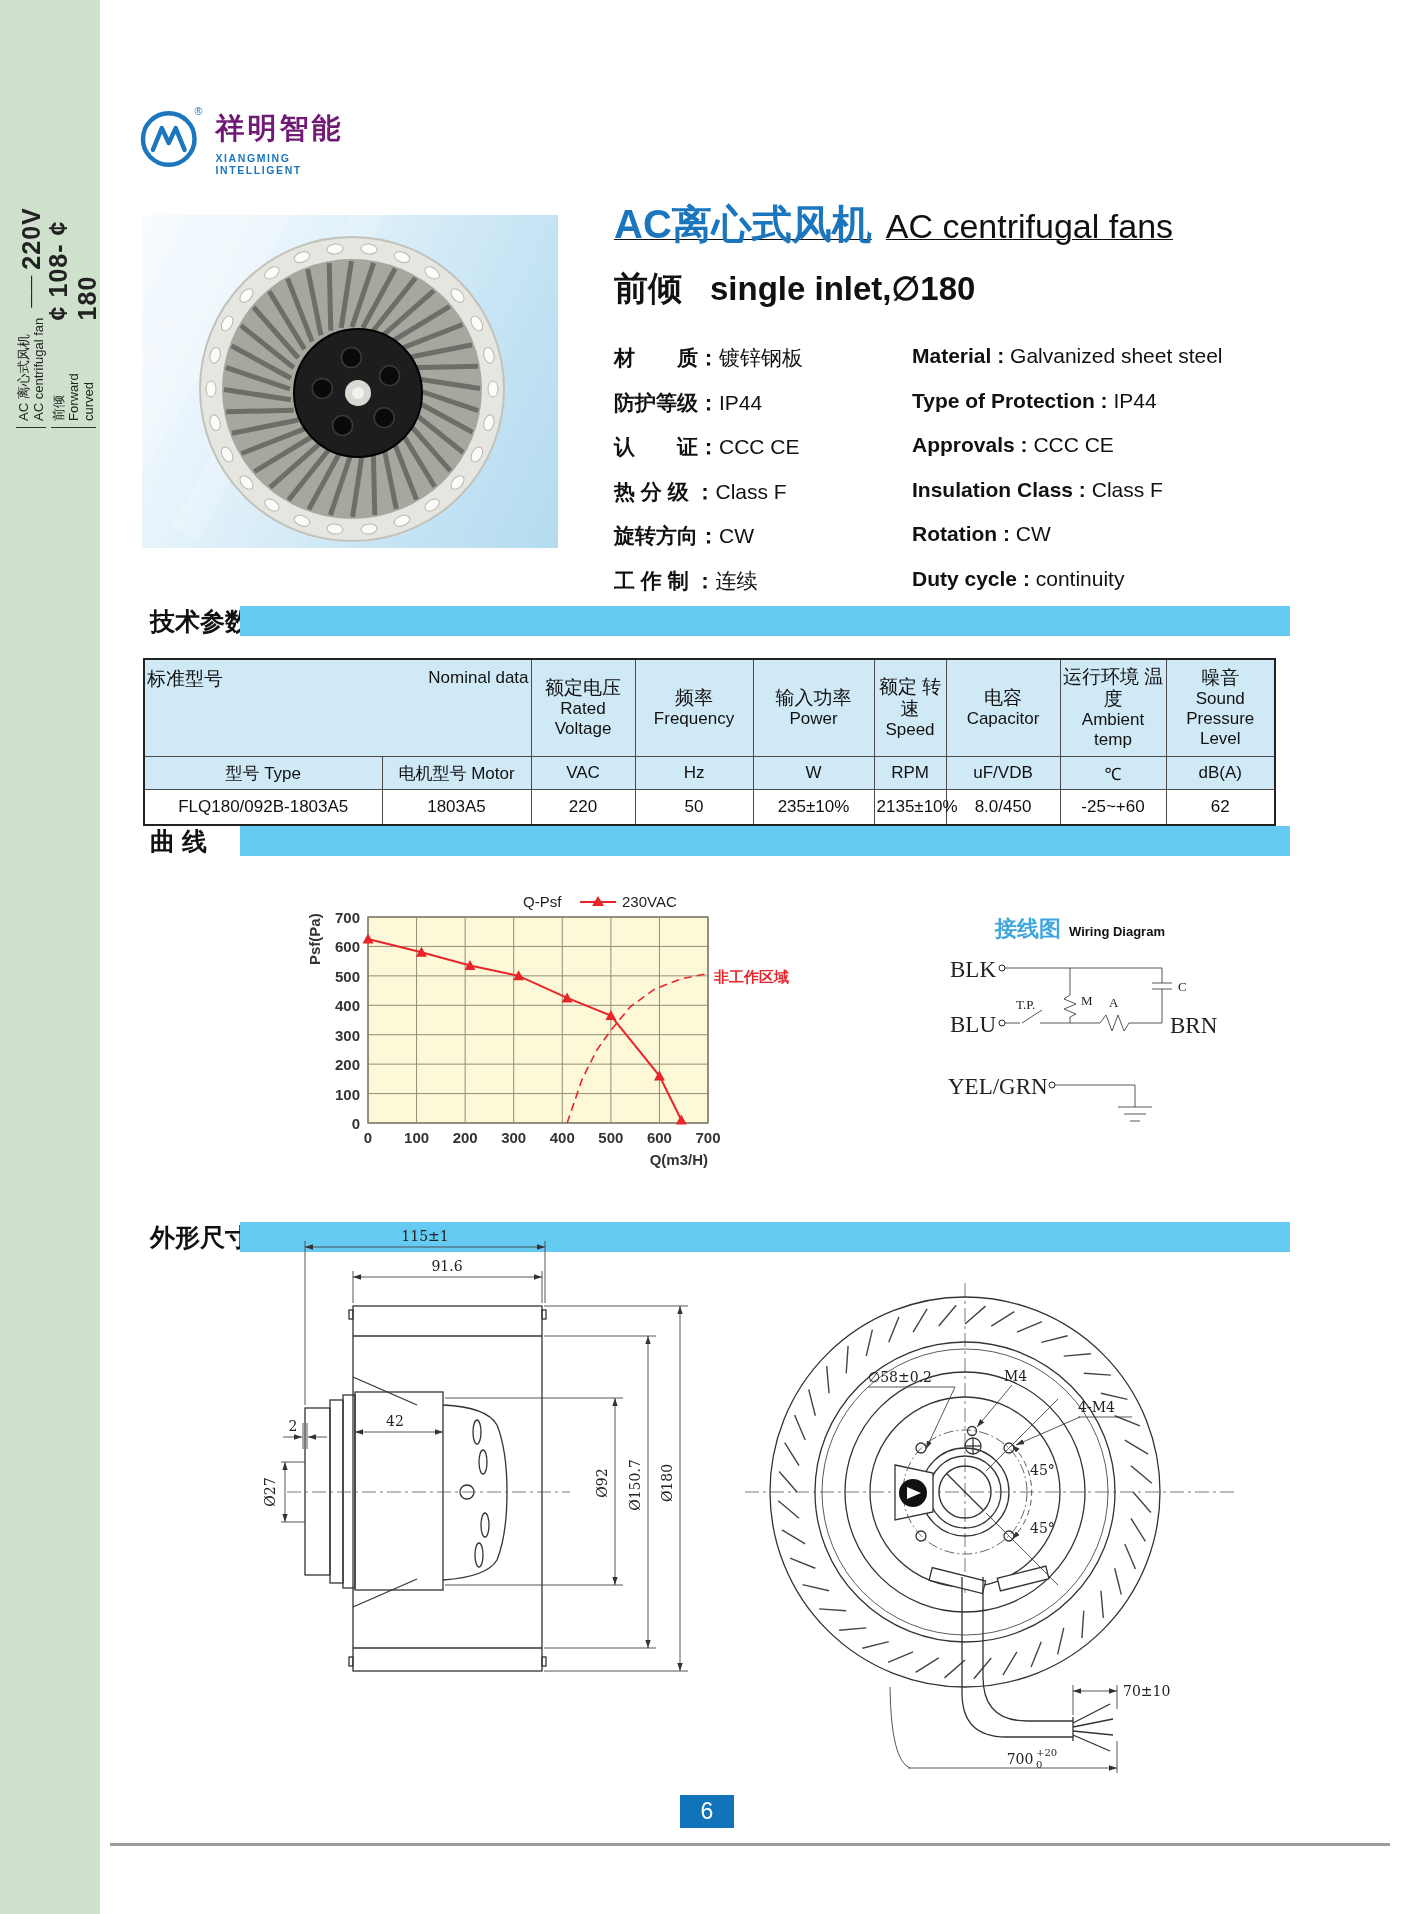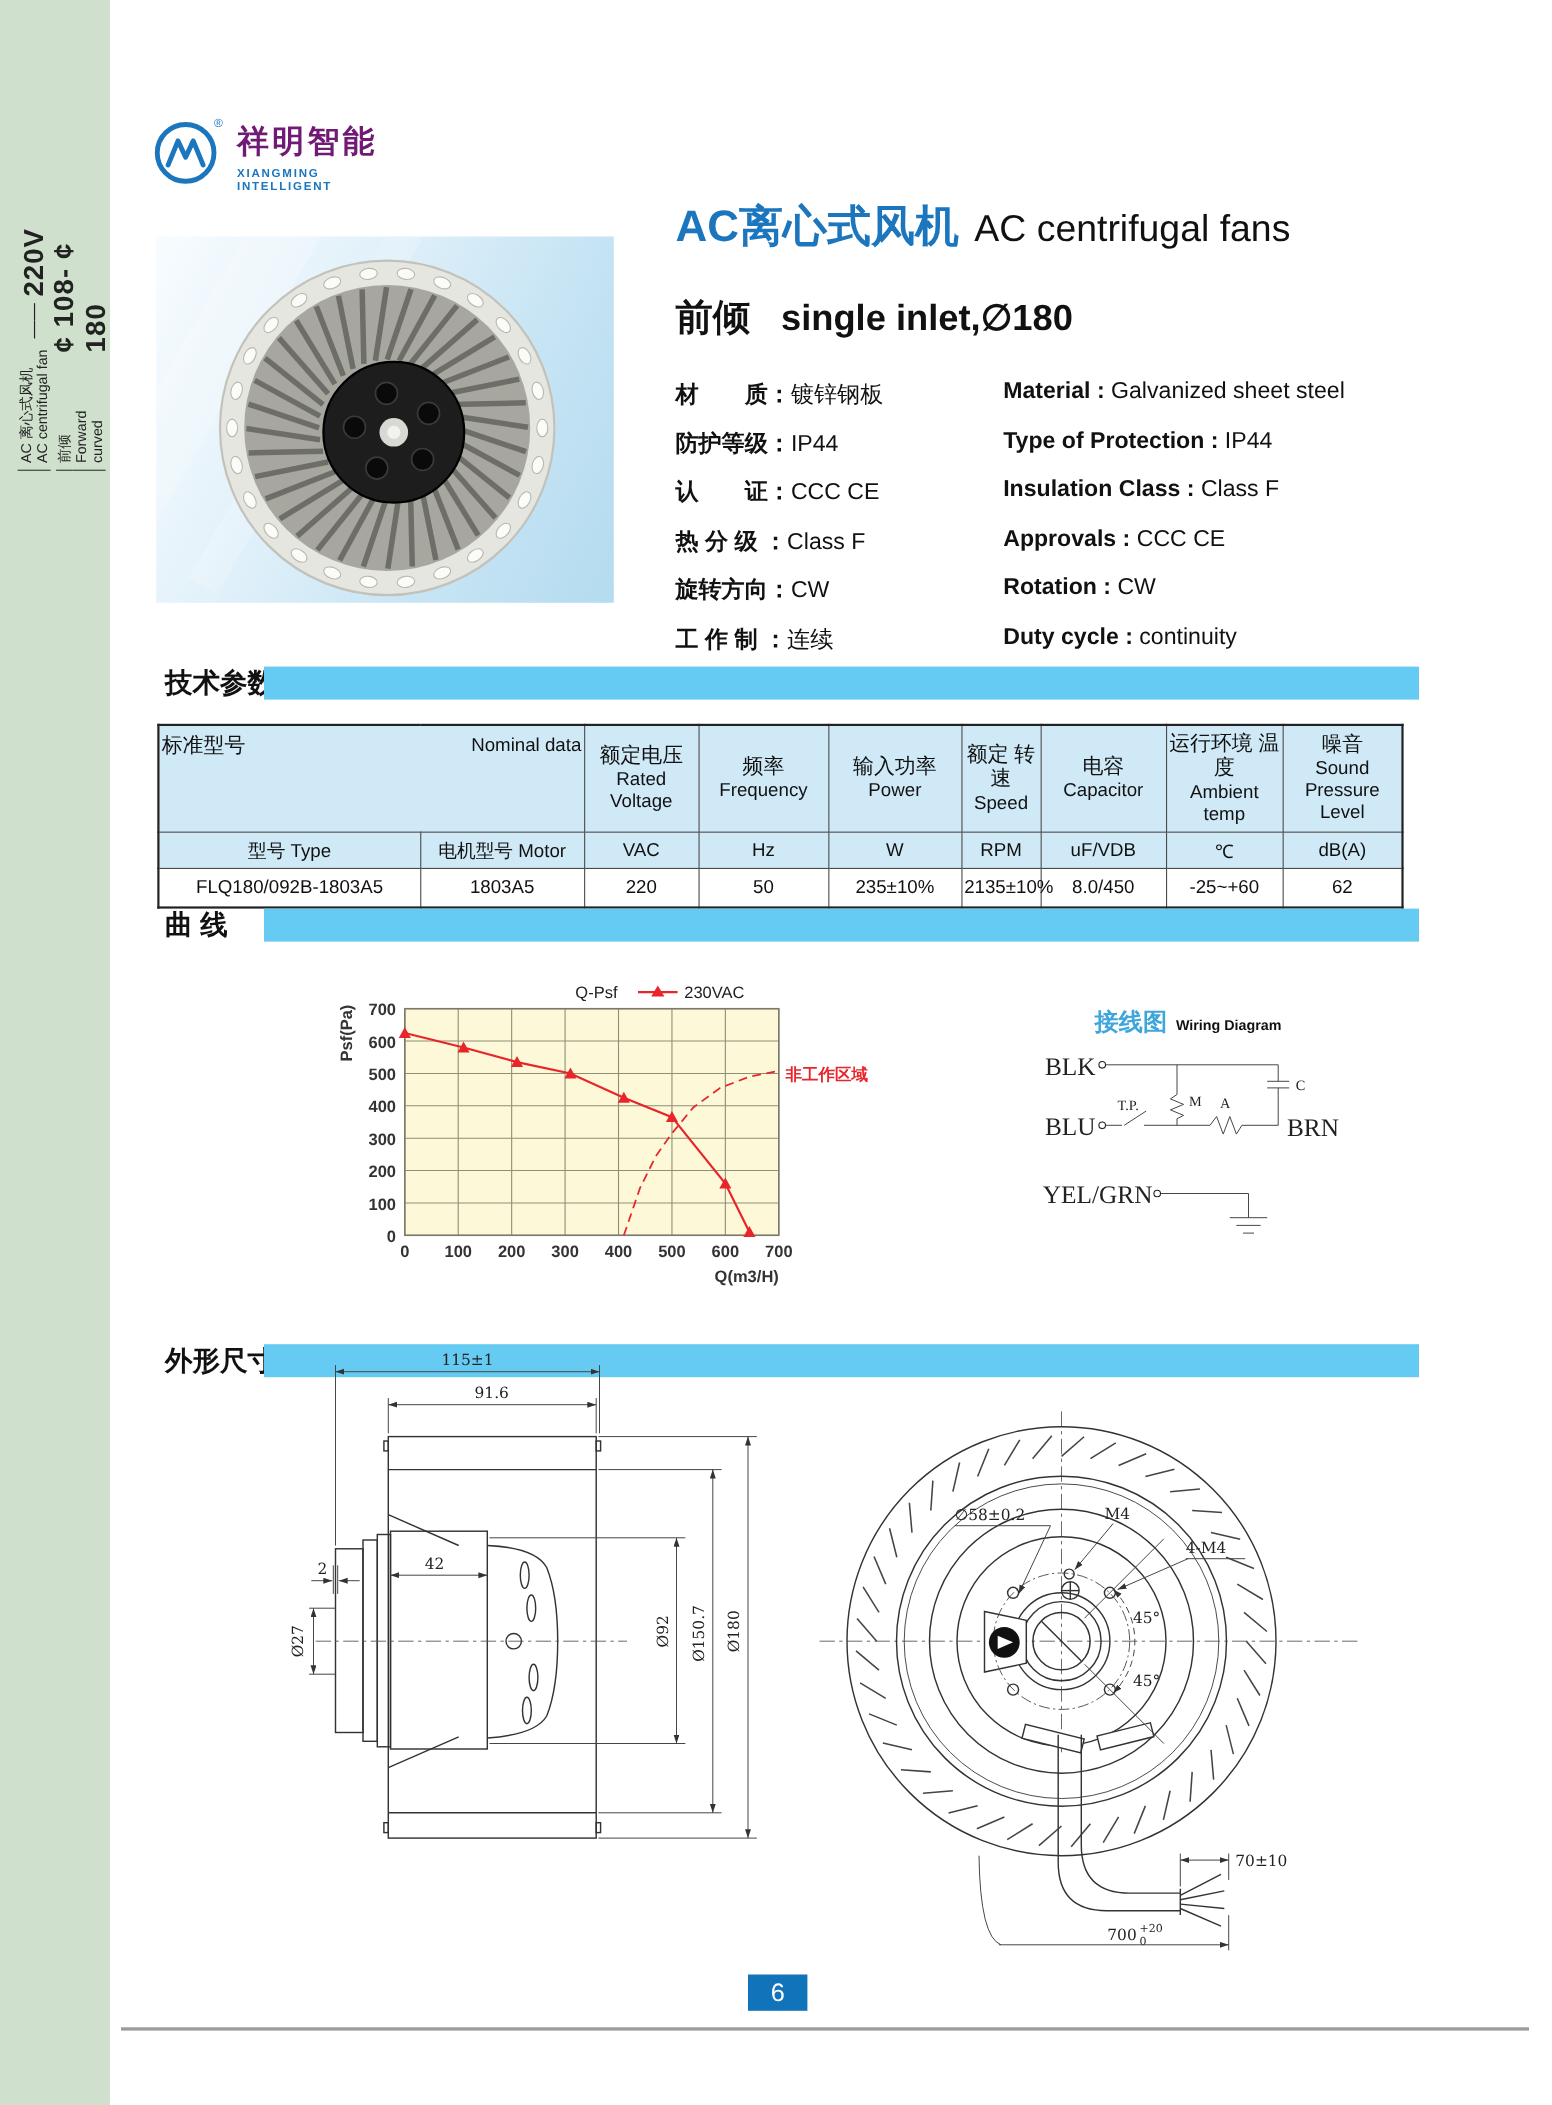--- a/index.html
+++ b/index.html
@@ -16,21 +16,21 @@
   .side-dash{font-size:16px;margin:0 6px 0 10px;color:#222;}
   
   #logo{left:140px;top:103px;width:240px;height:72px;display:flex;align-items:flex-start;}
   #logo-text{margin-left:12px;padding-top:6px;}
   #logo-zh{font-size:29px;font-weight:bold;letter-spacing:3px;}
   #logo-en{font-size:10.5px;font-weight:bold;letter-spacing:1.6px;margin-top:3px;}
   
   #product-image{left:142px;top:215px;width:416px;height:333px;
      background:linear-gradient(115deg,#f8fcff 0%,#e2f1fa 35%,#c6e4f4 70%,#b4dbef 100%);}
   
-  #title-row{left:614px;top:178px;white-space:nowrap;}
+  #title-row{left:614px;top:197px;white-space:nowrap;text-decoration:underline;}
   #title-zh{font-size:40px;font-weight:bold;}
   #title-en{font-size:34px;font-weight:500;color:#111;margin-left:14px;}
   #subtitle-row{left:614px;top:266px;white-space:nowrap;}
   #subtitle-zh{font-size:34px;font-weight:bold;}
   #subtitle-en{font-size:33px;font-weight:600;margin-left:28px;}
   .spec-col{display:flex;flex-direction:column;}
   #spec-zh{left:614px;top:330px;width:300px;}
   #spec-en{left:912px;top:330px;width:420px;}
   .spec-row{height:30.5px;font-size:21px;white-space:nowrap;margin-top:14px;}
   .spec-label{font-weight:bold;}
@@ -198,22 +198,22 @@
     <div class="spec-row"><span class="spec-label">防护等级：</span><span class="spec-value">IP44</span></div>
     <div class="spec-row"><span class="spec-label">认　　证：</span><span class="spec-value">CCC  CE</span></div>
     <div class="spec-row"><span class="spec-label">热 分 级 ：</span><span class="spec-value">Class  F</span></div>
     <div class="spec-row"><span class="spec-label">旋转方向：</span><span class="spec-value">CW</span></div>
     <div class="spec-row"><span class="spec-label">工 作 制 ：</span><span class="spec-value">连续</span></div>
     <div class="spec-row"><span class="spec-label">温度保护：</span><span class="spec-value">有</span></div>
   </div>
   <div class="abs spec-col" id="spec-en">
     <div class="spec-row"><span class="spec-label">Material :</span> <span class="spec-value">Galvanized sheet steel</span></div>
     <div class="spec-row"><span class="spec-label">Type of Protection :</span> <span class="spec-value">IP44</span></div>
+    <div class="spec-row"><span class="spec-label">Approvals :</span> <span class="spec-value">CCC  CE</span></div>
     <div class="spec-row"><span class="spec-label">Insulation Class :</span> <span class="spec-value">Class  F</span></div>
-    <div class="spec-row"><span class="spec-label">Approvals :</span> <span class="spec-value">CCC  CE</span></div>
     <div class="spec-row"><span class="spec-label">Rotation :</span> <span class="spec-value">CW</span></div>
     <div class="spec-row"><span class="spec-label">Duty cycle :</span> <span class="spec-value">continuity</span></div>
     <div class="spec-row"><span class="spec-label">Thermal  Protected :</span> <span class="spec-value">Yes</span></div>
   </div>
 
   <div class="abs sec-title" style="left:150px;top:606px">技术参数</div>
   <div class="abs sec-bar" style="left:240px;top:606px;background:#66cbf2"></div>
 
   <table class="abs" id="param-table">
     <colgroup>

